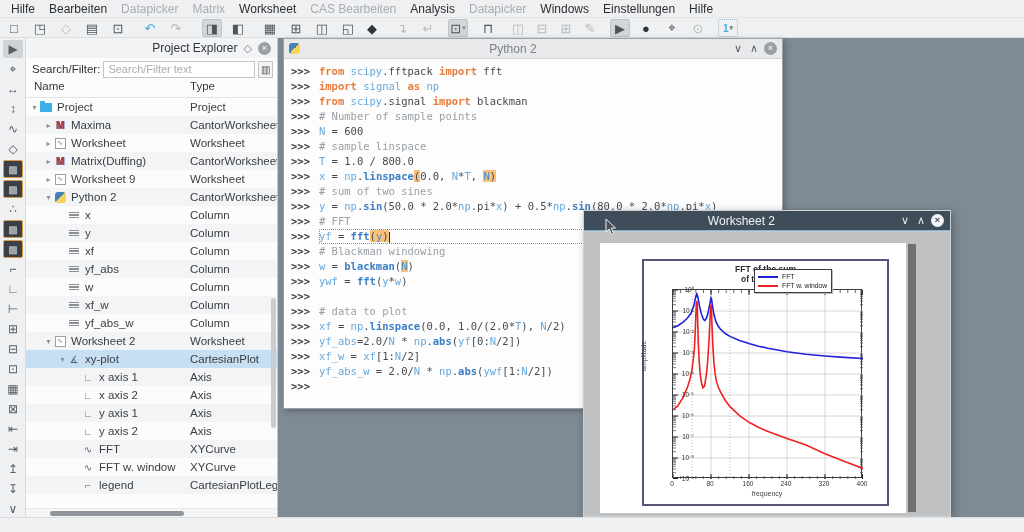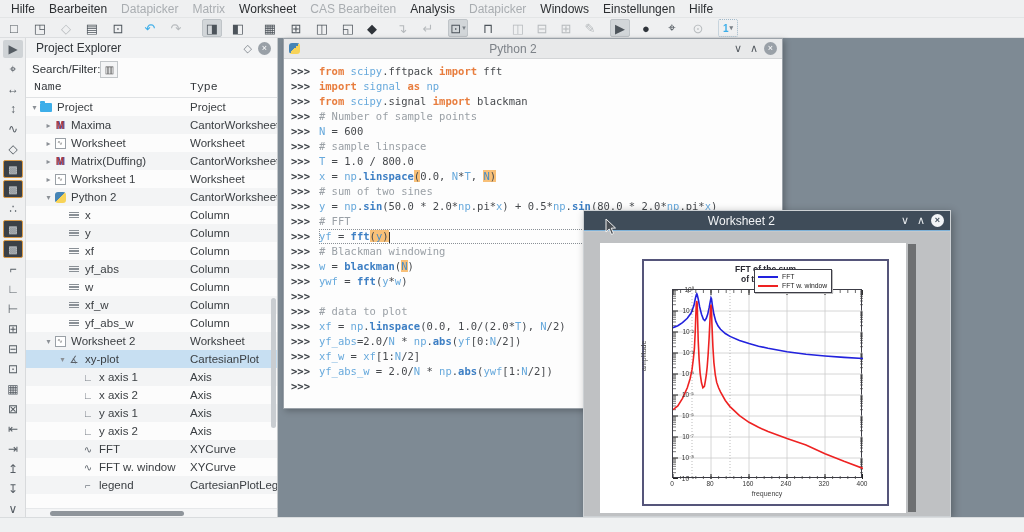--- a/index.html
+++ b/index.html
@@ -21,29 +21,29 @@
 
   
   #left-toolbar { position:absolute; left:0; top:38px; width:26px; height:479px; background:#eff0f1; border-right:1px solid #d8dadc; }
   .lt-icon { position:absolute; left:3px; width:20px; height:18px; display:flex; align-items:center; justify-content:center; font-size:12px; color:#555c63; border-radius:2px; }
   .lt-icon.pressed { background:#cfd3d6; }
   .lt-icon.dark { background:#3b4046; color:#cfd4d9; border:1px solid #d89b4a; font-size:10px; }
 
   
   #project-explorer { position:absolute; left:26px; top:38px; width:252px; height:479px; background:#fcfcfc; border-right:1px solid #c4c8cb; display:flex; flex-direction:column; }
   #pe-header { height:20px; display:flex; align-items:center; padding:0 6px 0 10px; background:#f2f3f4; }
-  #pe-title { font-size:12px; color:#32363a; flex:1; }
+  #pe-title { font-size:12px; color:#32363a; flex:1;text-align:right; }
   .pe-h-icon { font-size:11px; color:#7d838a; margin-left:6px; }
   .circle-btn { width:13px; height:13px; border-radius:50%; background:#99a0a7; color:#fff; font-size:9px; line-height:13px; text-align:center; margin-left:6px; }
   #pe-search { height:22px; display:flex; align-items:center; padding:0 4px 0 6px; }
   #pe-search-label { font-size:11.5px; color:#2f3337; white-space:nowrap; }
   #pe-search-input { flex:1; height:17px; margin:0 3px; border:1px solid #c2c6c9; background:#fff; font-size:11px; padding:0 4px; color:#333; font-family:"Liberation Sans",sans-serif; }
   #pe-search-input::placeholder { color:#a8adb2; }
   #pe-search-btn { width:18px; height:17px; border:1px solid #c2c6c9; background:#f4f5f6; font-size:10px; color:#555; text-align:center; line-height:16px; }
-  #pe-cols { height:18px; display:flex; border-bottom:1px solid #e0e2e4; background:#fcfcfc;font-family:Liberation Mono, monospace; }
+  #pe-cols { height:18px; display:flex; border-bottom:1px solid #e0e2e4; background:#fcfcfc; }
   .pe-col { font-size:11.5px; color:#34383c; }
   .pe-col.c1 { padding-left:8px; width:164px; }
   #pe-tree { flex:1; position:relative; overflow:hidden; }
   .tree-row { position:absolute; left:0; width:100%; height:18px; display:flex; align-items:center; font-size:11.5px; color:#3a3e42; }
   .tree-row.alt { background:#f3f4f5; }
   .tree-row.selected { background:#c7dff2; }
   .tr-exp { width:9px; font-size:8px; color:#8b9096; text-align:center; flex:none; }
   .tr-icon { width:14px; height:12px; flex:none; margin-right:4px; display:flex; align-items:center; justify-content:center; font-size:10px; color:#6b7178; }
   .tr-name { white-space:nowrap; }
   .tr-type { position:absolute; left:164px; white-space:nowrap; color:#3a3e42; }
@@ -184,20 +184,21 @@
     </div>
 
   <div id="project-explorer">
     <div id="pe-header">
       <span id="pe-title">Project Explorer</span>
       <span class="pe-h-icon">◇</span>
       <span class="circle-btn">×</span>
     </div>
     <div id="pe-search">
       <span id="pe-search-label">Search/Filter:</span>
+      <input id="pe-search-input" placeholder="Search/Filter text" style="">
       <span id="pe-search-btn">▥</span>
     </div>
     <div id="pe-cols">
       <span class="pe-col c1">Name</span>
       <span class="pe-col c2">Type</span>
     </div>
     <div id="pe-tree">
         <div class="tree-row" style="top: 0px; padding-left: 4px;">
           <span class="tr-exp">▾</span>
           <span class="tr-icon">
@@ -228,21 +229,21 @@
             <span class="ic-maxima">M</span>
           </span>
           <span class="tr-name">Matrix(Duffing)</span>
           <span class="tr-type">CantorWorksheet</span>
         </div>
         <div class="tree-row" style="top: 72px; padding-left: 18px;">
           <span class="tr-exp">▸</span>
           <span class="tr-icon">
             <span class="ic-worksheet">∿</span>
           </span>
-          <span class="tr-name">Worksheet 1</span>
+          <span class="tr-name">Worksheet 9</span>
           <span class="tr-type">Worksheet</span>
         </div>
         <div class="tree-row alt" style="top: 90px; padding-left: 18px;">
           <span class="tr-exp">▾</span>
           <span class="tr-icon">
             <span class="ic-python"></span>
           </span>
           <span class="tr-name">Python 2</span>
           <span class="tr-type">CantorWorksheet</span>
         </div>

